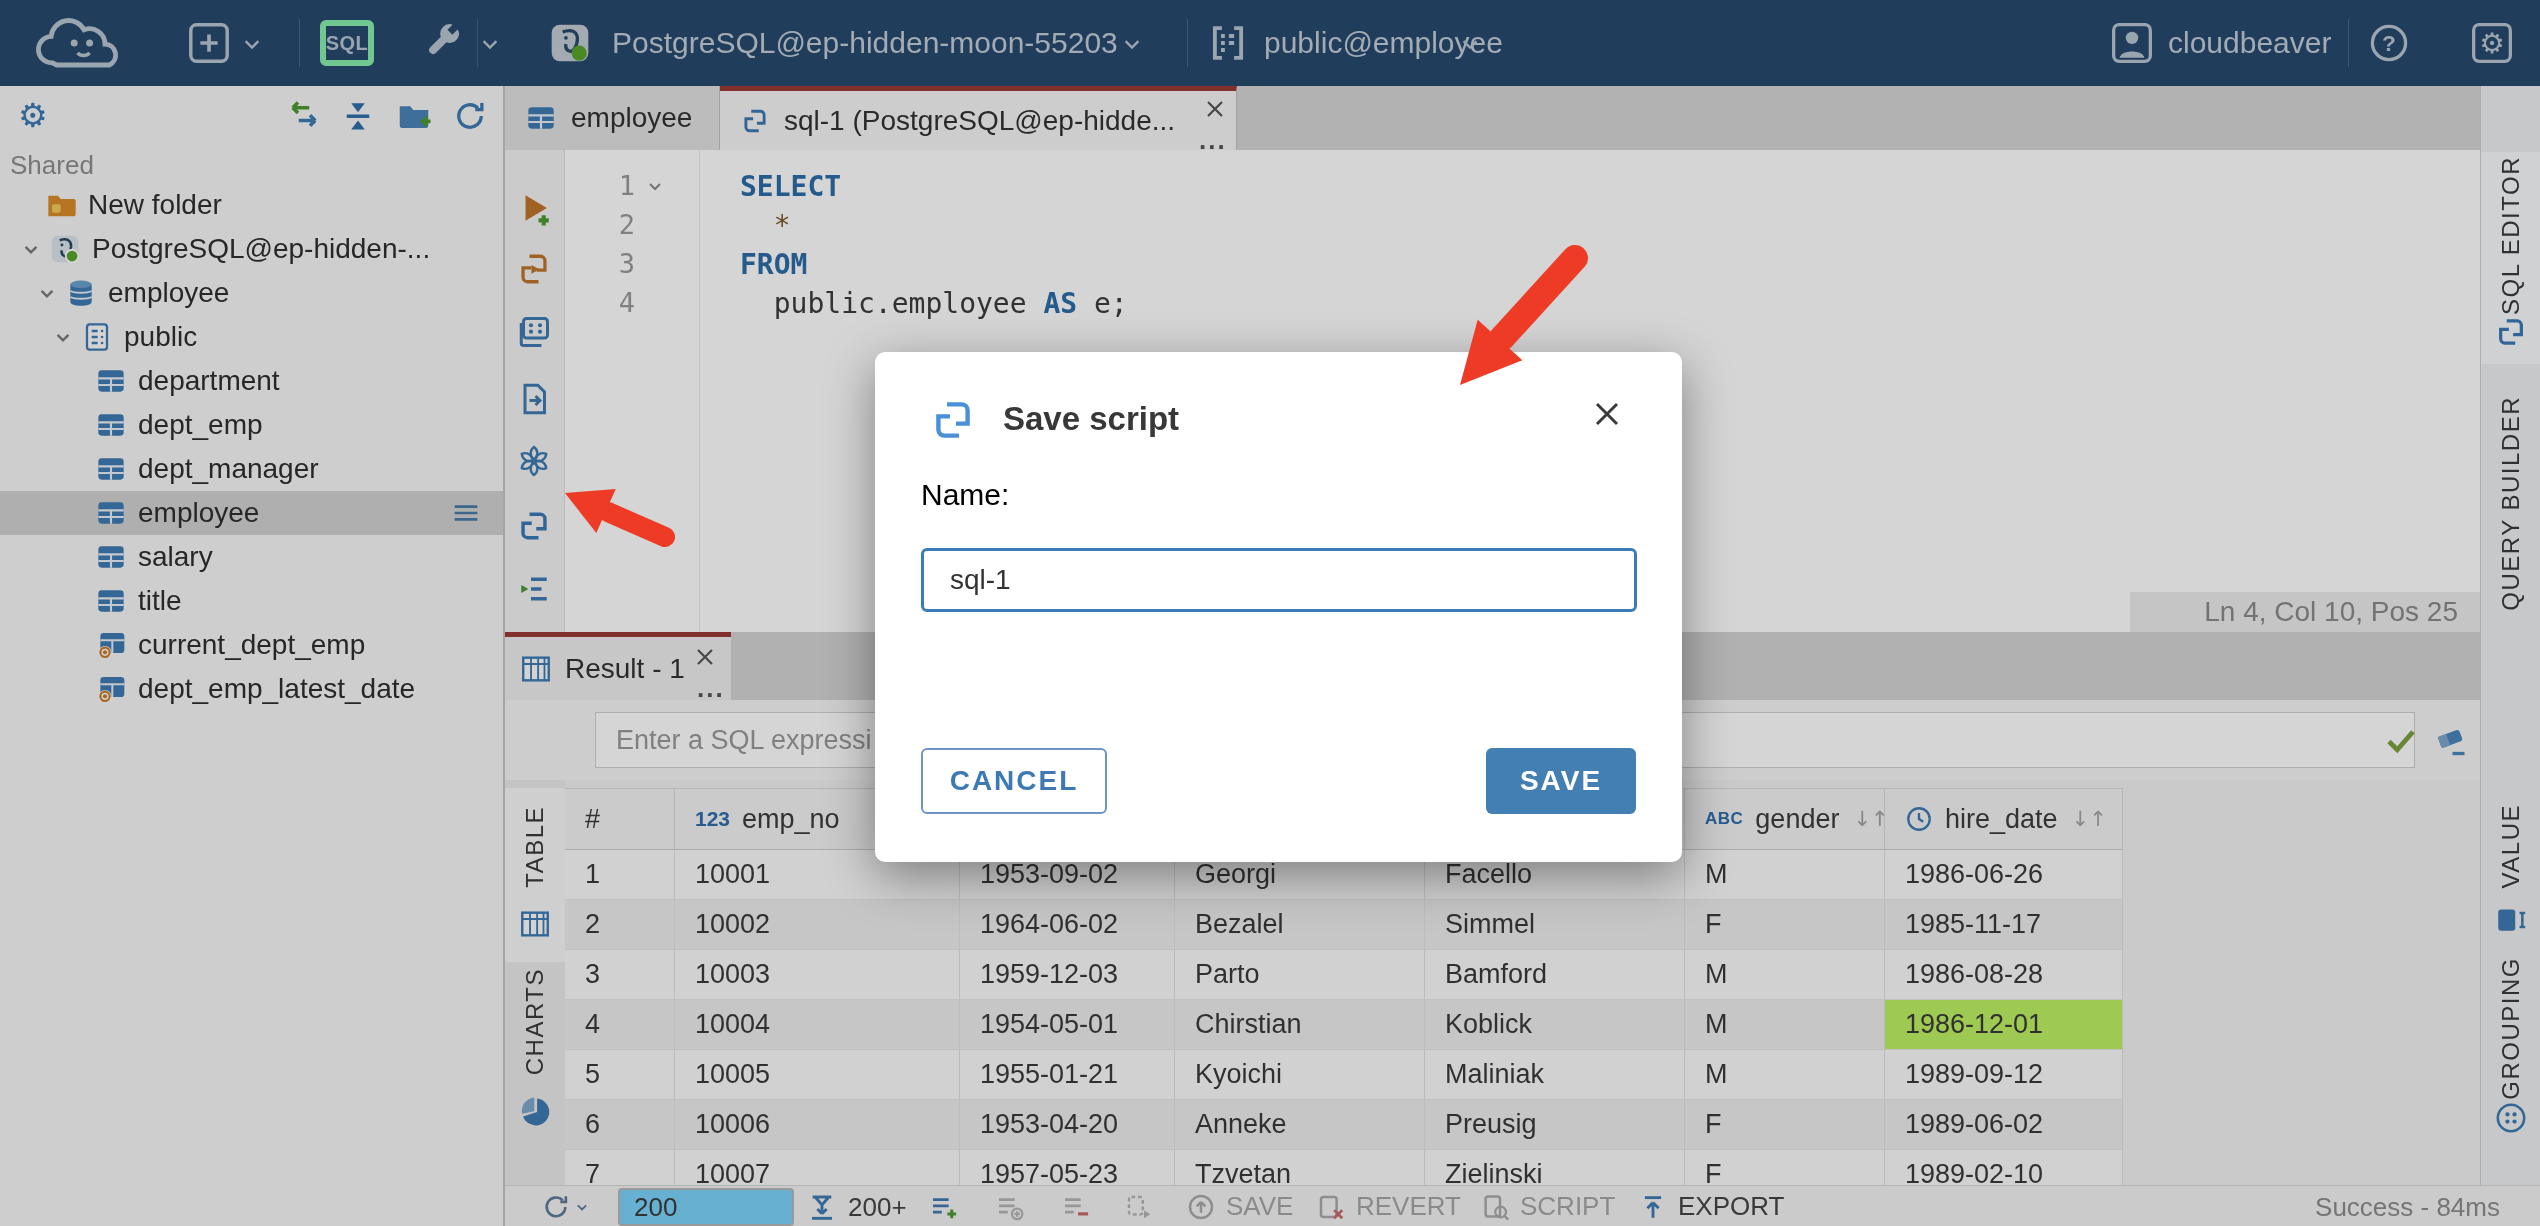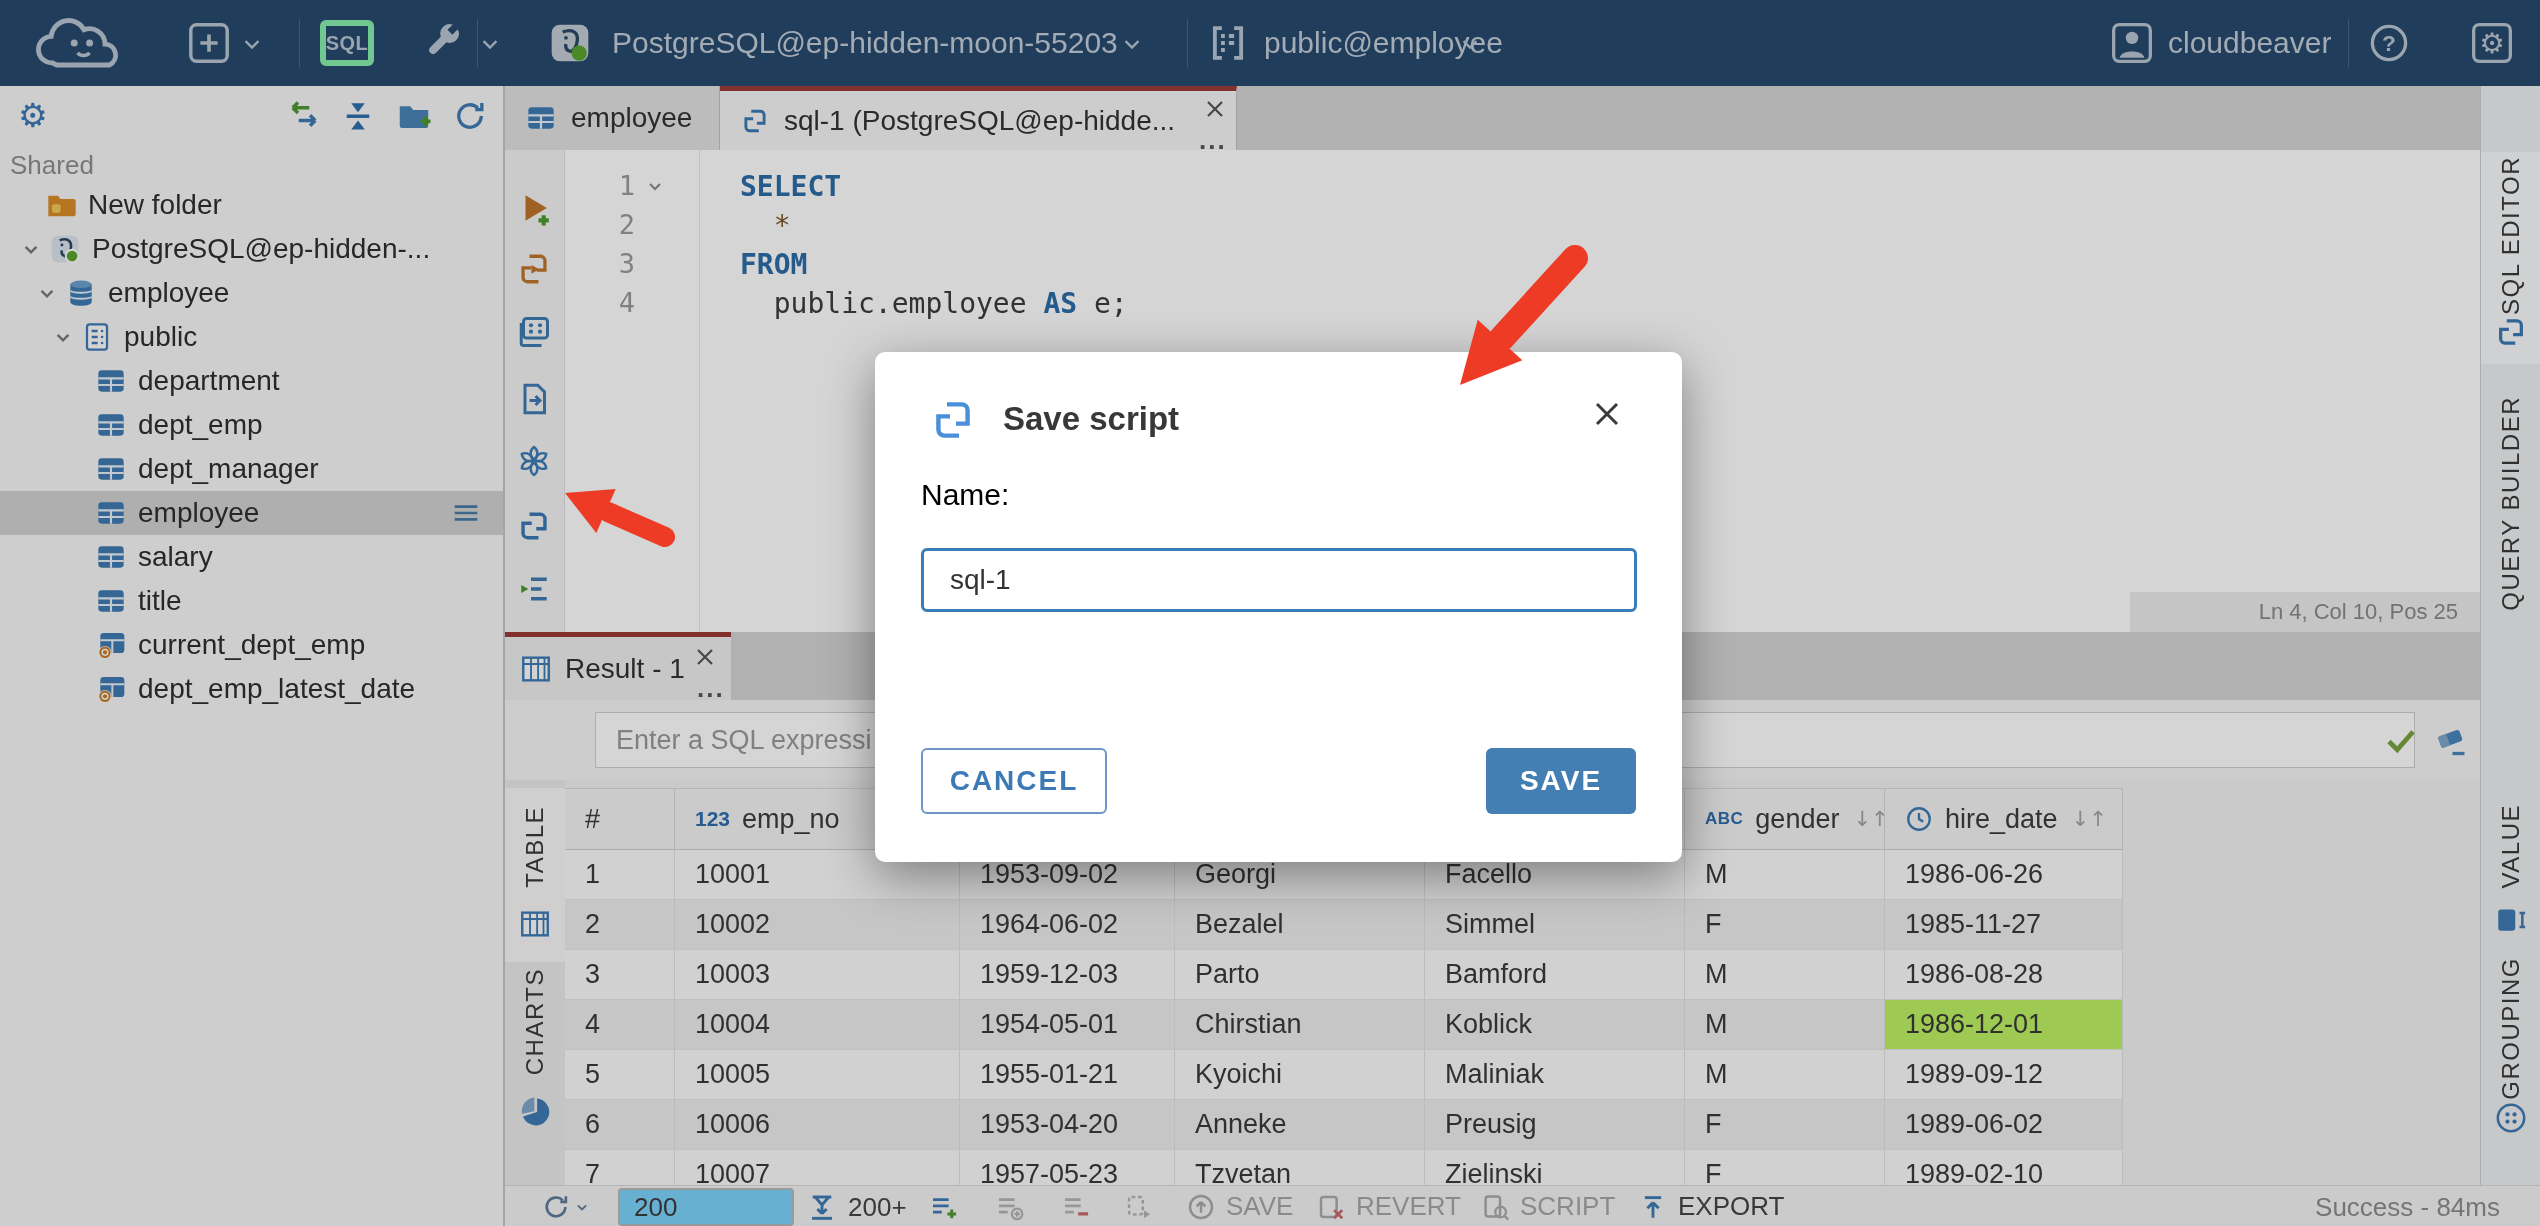--- a/index.html
+++ b/index.html
@@ -40,21 +40,21 @@
 
 #editor{position:absolute;left:505px;top:150px;width:1975px;height:482px;background:#fff;z-index:1}
 #ed-toolbar{position:absolute;left:0;top:0;width:60px;height:482px;background:#f4f4f4;border-right:1px solid #e2e2e2}
 .ed-ico{position:absolute;left:11px;cursor:pointer}
 #gutter{position:absolute;left:60px;top:0;width:135px;height:482px;border-right:1px solid #e8e8e8}
 .gnum{position:absolute;left:0;width:70px;text-align:right;font-family:"DejaVu Sans Mono",monospace;font-size:27px;color:#9b9b9b}
 .gfold{position:absolute;left:78px}
 .cline{position:absolute;left:235px;font-family:"DejaVu Sans Mono",monospace;font-size:28px;color:#3d3d3d;white-space:pre}
 .kw{color:#2d6da8;font-weight:bold}
 .star{color:#7a5a2e}
-#ed-status{position:absolute;left:1625px;top:442px;width:350px;height:40px;background:#ececec;display:flex;align-items:center;justify-content:flex-end;padding-right:22px;font-size:22px;color:#8a8a8a}
+#ed-status{position:absolute;left:1625px;top:442px;width:350px;height:40px;background:#ececec;display:flex;align-items:center;justify-content:flex-end;padding-right:22px;font-size:28px;color:#8a8a8a}
 
 
 #res-tabbar{position:absolute;left:505px;top:632px;width:1975px;height:68px;background:#d4d4d4;z-index:1}
 #res-tab{position:absolute;left:0;top:0;width:226px;height:68px;background:#efefef;border-top:5px solid #9c3a38;display:flex;align-items:center;padding-left:14px;cursor:pointer}
 #res-tab .lbl{font-size:28px;color:#333;margin-left:12px}
 #filterbar{position:absolute;left:505px;top:700px;width:1975px;height:80px;background:#f6f6f6;z-index:1}
 #filter-input{position:absolute;left:90px;top:12px;width:1820px;height:56px;background:#fff;border:1px solid #cfcfcf;font-size:27px;color:#3c3c3c;padding-left:20px;outline:none}
 #filter-input::placeholder{color:#9a9a9a}
 #filter-check{position:absolute;left:1878px;top:22px;cursor:pointer}
 #filter-eraser{position:absolute;left:1928px;top:22px;cursor:pointer}
@@ -578,21 +578,21 @@
           <div class="g-cell" style="left: 1120px; width: 200px; background: rgb(251, 251, 251);">M</div>
           <div class="g-cell" style="left: 1320px; width: 238px; background: rgb(251, 251, 251);">1986-06-26</div>
         </div>
         <div class="g-row" style="left: 60px; top: 120px; width: 1558px;">
           <div class="g-cell" style="left: 0px; width: 110px; background: rgb(237, 237, 237);">2</div>
           <div class="g-cell" style="left: 110px; width: 285px; background: rgb(237, 237, 237);">10002</div>
           <div class="g-cell" style="left: 395px; width: 215px; background: rgb(237, 237, 237);">1964-06-02</div>
           <div class="g-cell" style="left: 610px; width: 250px; background: rgb(237, 237, 237);">Bezalel</div>
           <div class="g-cell" style="left: 860px; width: 260px; background: rgb(237, 237, 237);">Simmel</div>
           <div class="g-cell" style="left: 1120px; width: 200px; background: rgb(237, 237, 237);">F</div>
-          <div class="g-cell" style="left: 1320px; width: 238px; background: rgb(237, 237, 237);">1985-11-27</div>
+          <div class="g-cell" style="left: 1320px; width: 238px; background: rgb(237, 237, 237);">1985-11-17</div>
         </div>
         <div class="g-row" style="left: 60px; top: 170px; width: 1558px;">
           <div class="g-cell" style="left: 0px; width: 110px; background: rgb(251, 251, 251);">3</div>
           <div class="g-cell" style="left: 110px; width: 285px; background: rgb(251, 251, 251);">10003</div>
           <div class="g-cell" style="left: 395px; width: 215px; background: rgb(251, 251, 251);">1959-12-03</div>
           <div class="g-cell" style="left: 610px; width: 250px; background: rgb(251, 251, 251);">Parto</div>
           <div class="g-cell" style="left: 860px; width: 260px; background: rgb(251, 251, 251);">Bamford</div>
           <div class="g-cell" style="left: 1120px; width: 200px; background: rgb(251, 251, 251);">M</div>
           <div class="g-cell" style="left: 1320px; width: 238px; background: rgb(251, 251, 251);">1986-08-28</div>
         </div>

